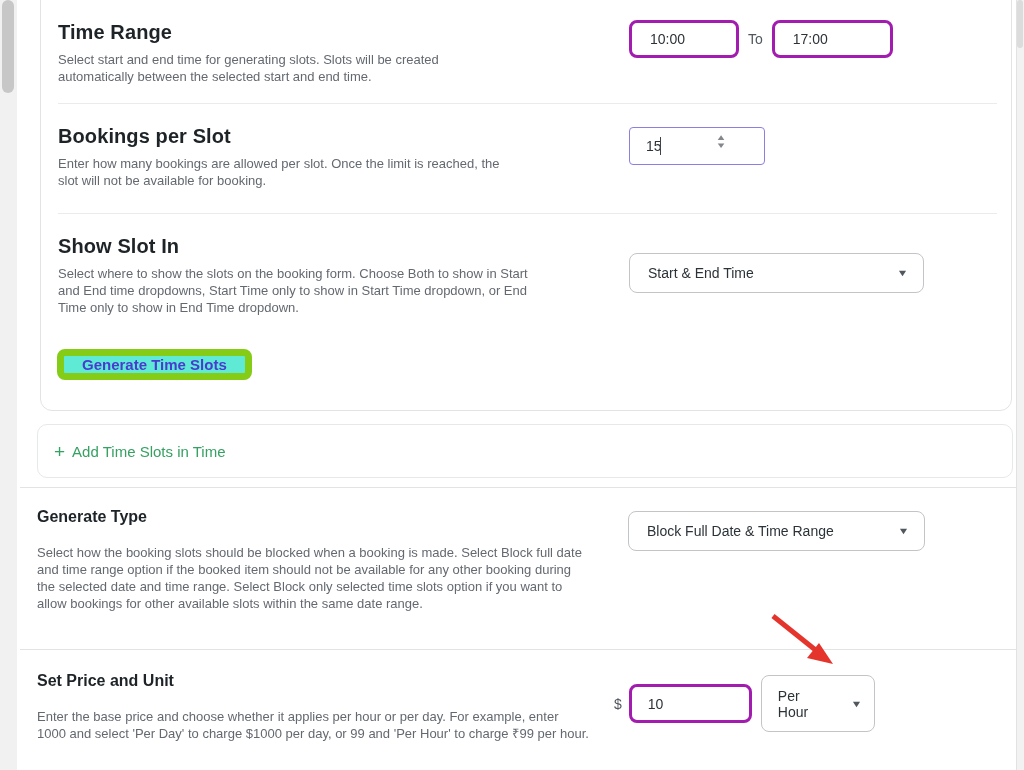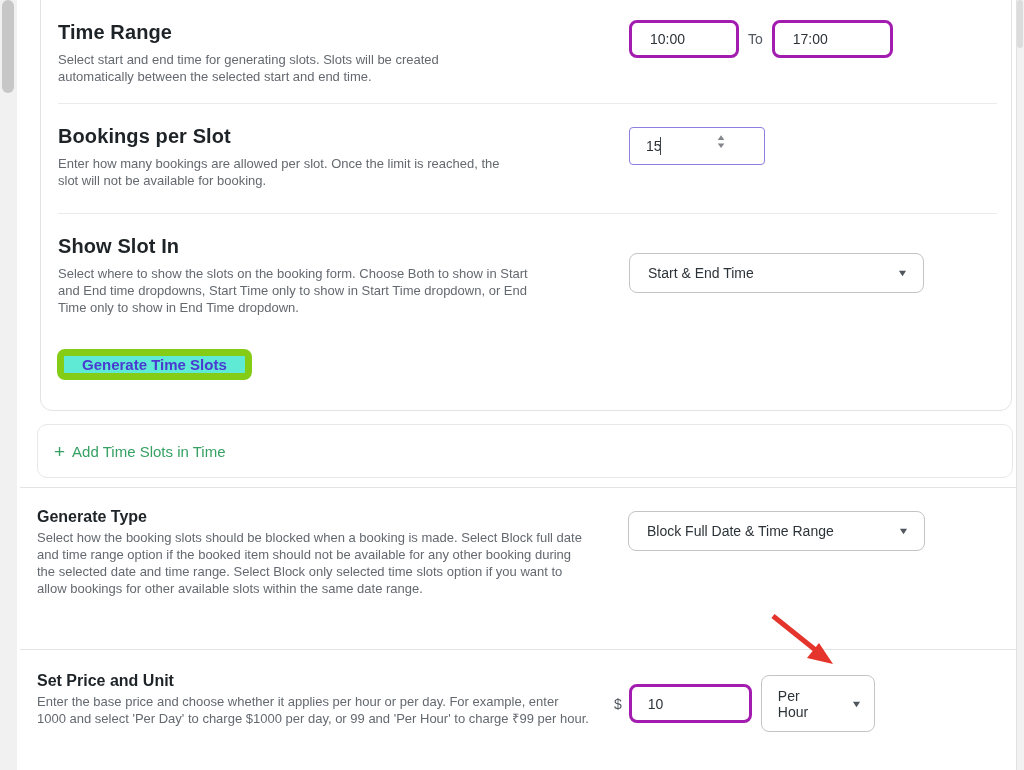--- a/index.html
+++ b/index.html
@@ -55,21 +55,21 @@
     background: #5eead4; border: 7px solid #84cc16; border-radius: 8px;
     font-family: "Liberation Sans", sans-serif; font-size: 15px; font-weight: 700; color: #4a3ad2; cursor: pointer;
   }
 
   .bulk-link { display: flex; align-items: center; gap: 7px; color: #36a163; cursor: pointer; }
   .bulk-link .plus { font-size: 19px; font-weight: 400; line-height: 19px; }
   .bulk-link .lbl { font-size: 15px; }
 
   .section-lower { position: absolute; }
   .lower-title { font-size: 16px; font-weight: 700; color: #1d2327; }
-  .lower-desc { margin-top: 3px; font-size: 13px; line-height: 17px; color: #646970; max-width: 552px; }
+  .lower-desc { margin-top: 18px; font-size: 13px; line-height: 17px; color: #646970; max-width: 552px; }
 
   .currency { font-size: 14px; color: #50575e; margin-right: 7px; }
 
   .arrow-svg { position: absolute; left: 755px; top: 600px; pointer-events: none; }
 </style>
 </head>
 <body>
 
 <div class="screen">
 

